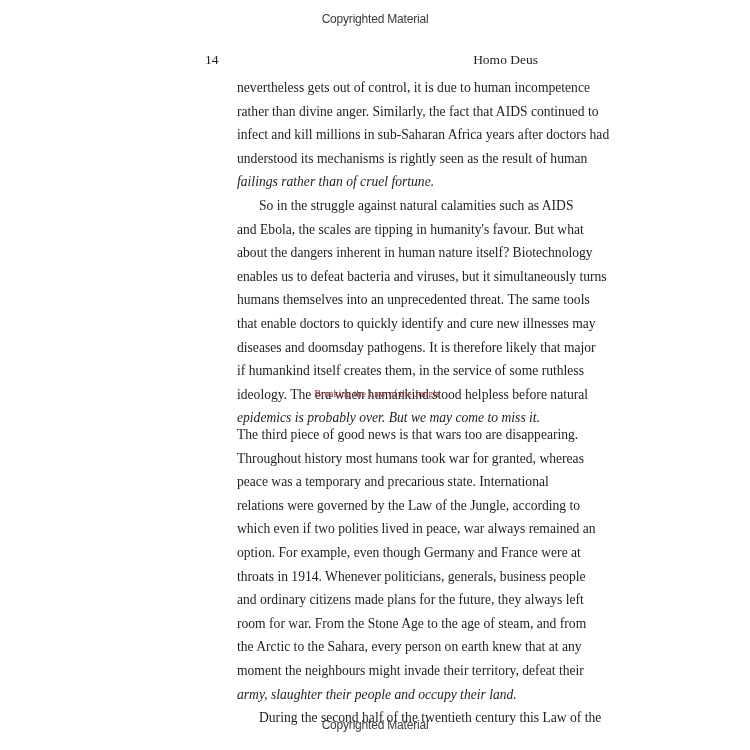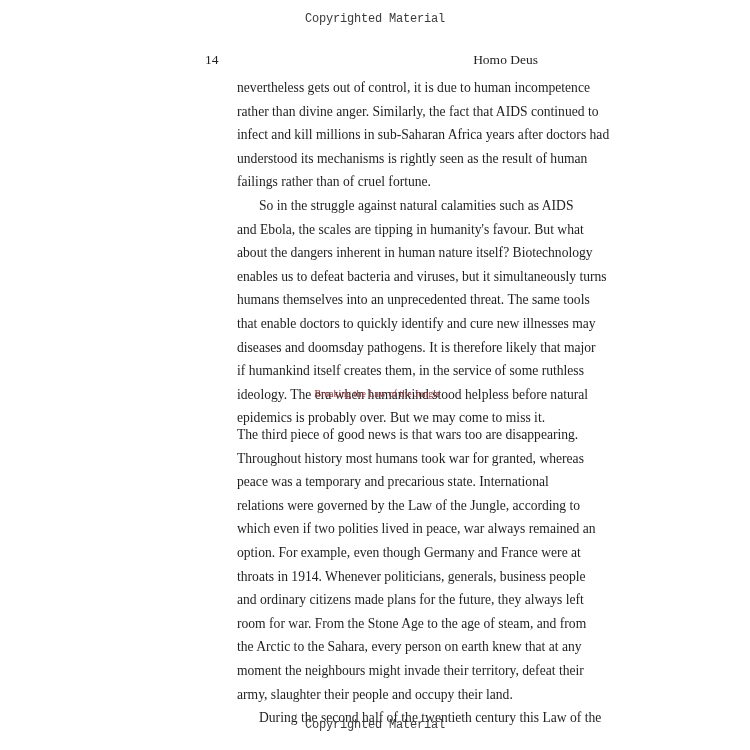--- a/index.html
+++ b/index.html
@@ -1,19 +1,19 @@
 <!DOCTYPE html>
 <html><head>
   <meta charset="utf-8">
   <style>
     html, body { margin: 0; padding: 0; background: #ffffff; }
     body { width: 750px; height: 750px; position: relative; overflow: hidden; }
     .watermark {
       position: absolute; left: 0; width: 750px; text-align: center;
-      font-family: Liberation Mono, monospace; font-size: 12px; color: #3a3a3a;
+      font-family: Liberation Sans, sans-serif; font-size: 12px; color: #3a3a3a;
       letter-spacing: -0.2px;
     }
     .wm-top { top: 12px; }
     .wm-bottom { top: 718px; }
     .running-head {
       position: absolute; top: 52px; left: 205px; width: 333px; height: 16px;
       font-family: "Liberation Serif", serif; font-size: 13.5px; color: #222;
     }
     .folio { position: absolute; left: 0; top: 0; text-align: right; }
     .book-title { position: absolute; right: 0; top: 0; }
@@ -22,21 +22,21 @@
       font-family: "Liberation Serif", serif; font-size: 13.6px; color: #1e1e1e;
       line-height: 23.6px;
     }
     .block-1 { top: 76px; }
     .subhead {
       position: absolute; top: 388px; left: 211px; width: 333px; text-align: center;
       font-family: "Liberation Serif", serif; font-size: 10px; color: #8b2f34;
     }
     .block-2 { top: 423px; }
     .line { display: block; text-align: justify; text-align-last: justify; white-space: nowrap; margin-left: 32px; }
-    .line.end { text-align-last: left; }
+    .line.end { text-align-last: left; font-style: italic; }
     .line.ind { padding-left: 22px; }
   </style>
 </head>
 <body>
 
 <div class="watermark wm-top">Copyrighted Material</div>
 
 <div class="running-head">
   <span class="folio">14</span>
   <span class="book-title">Homo Deus</span>

